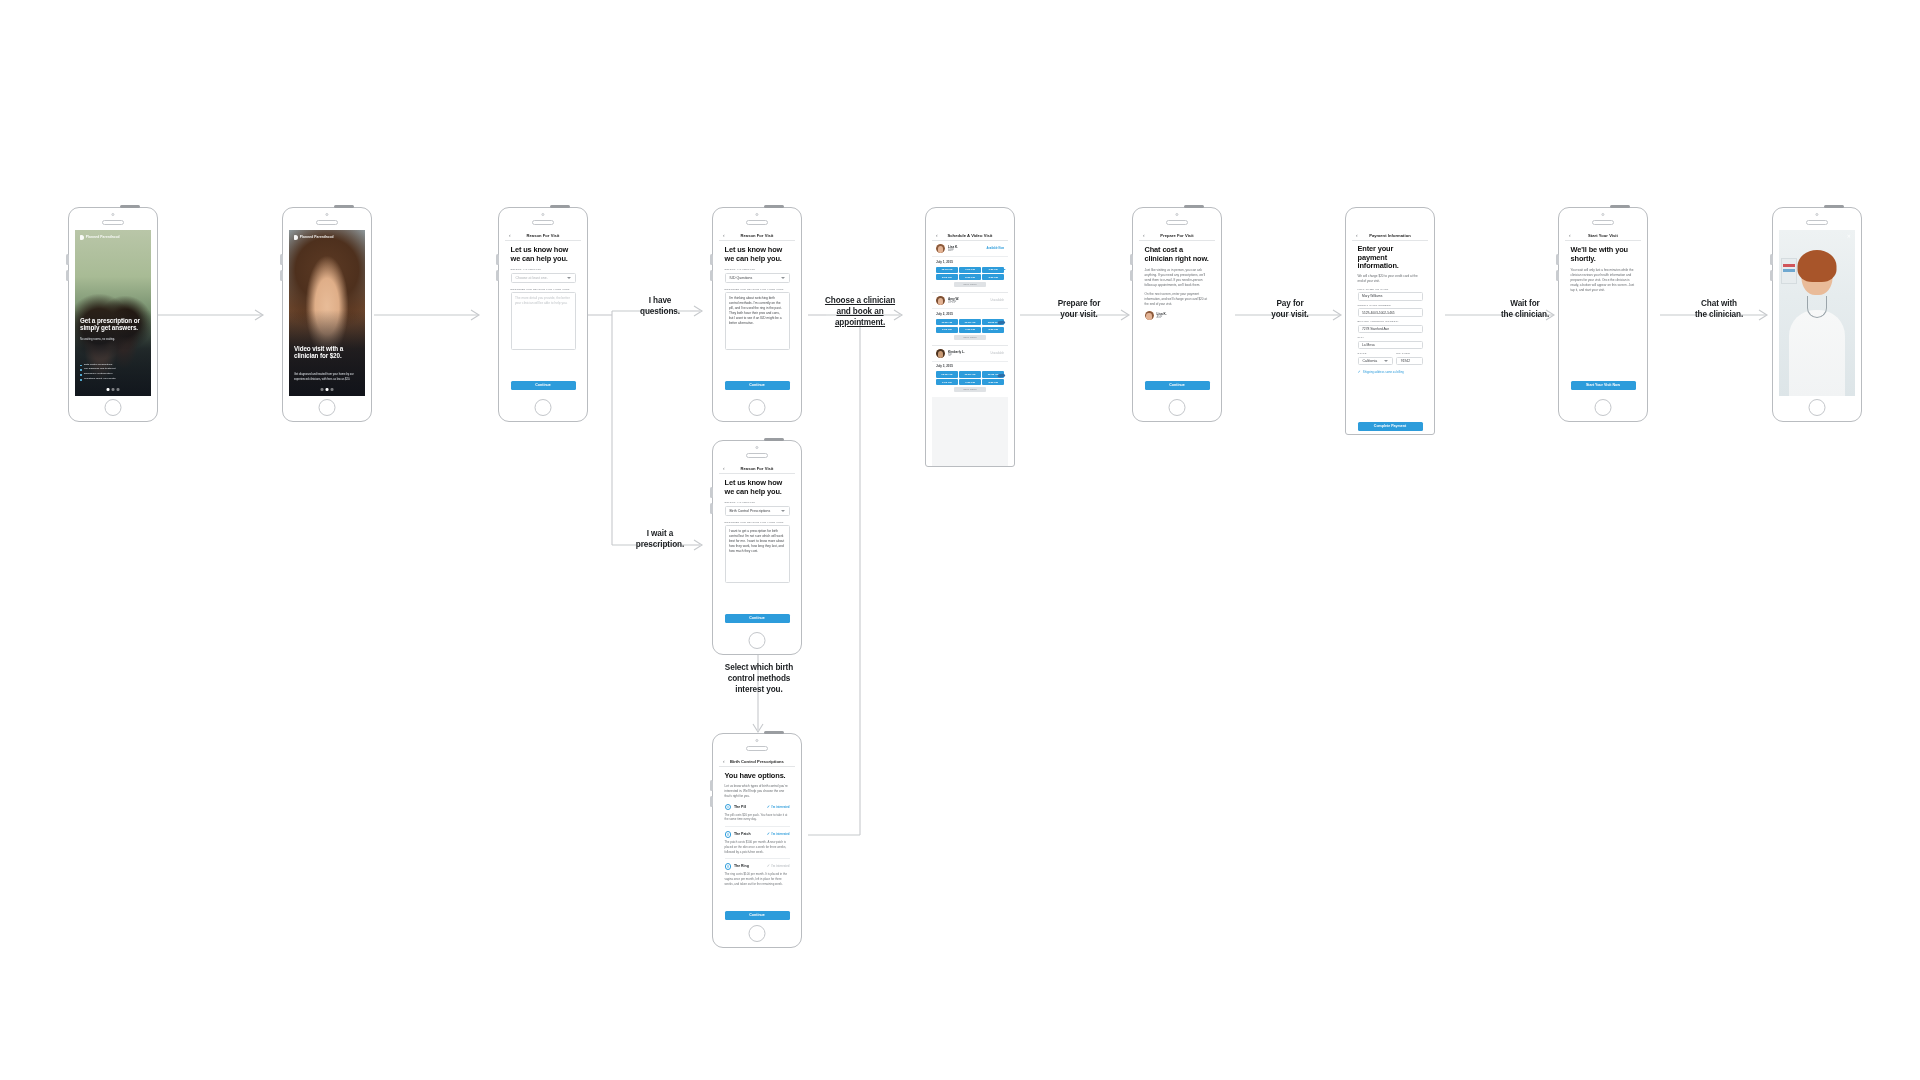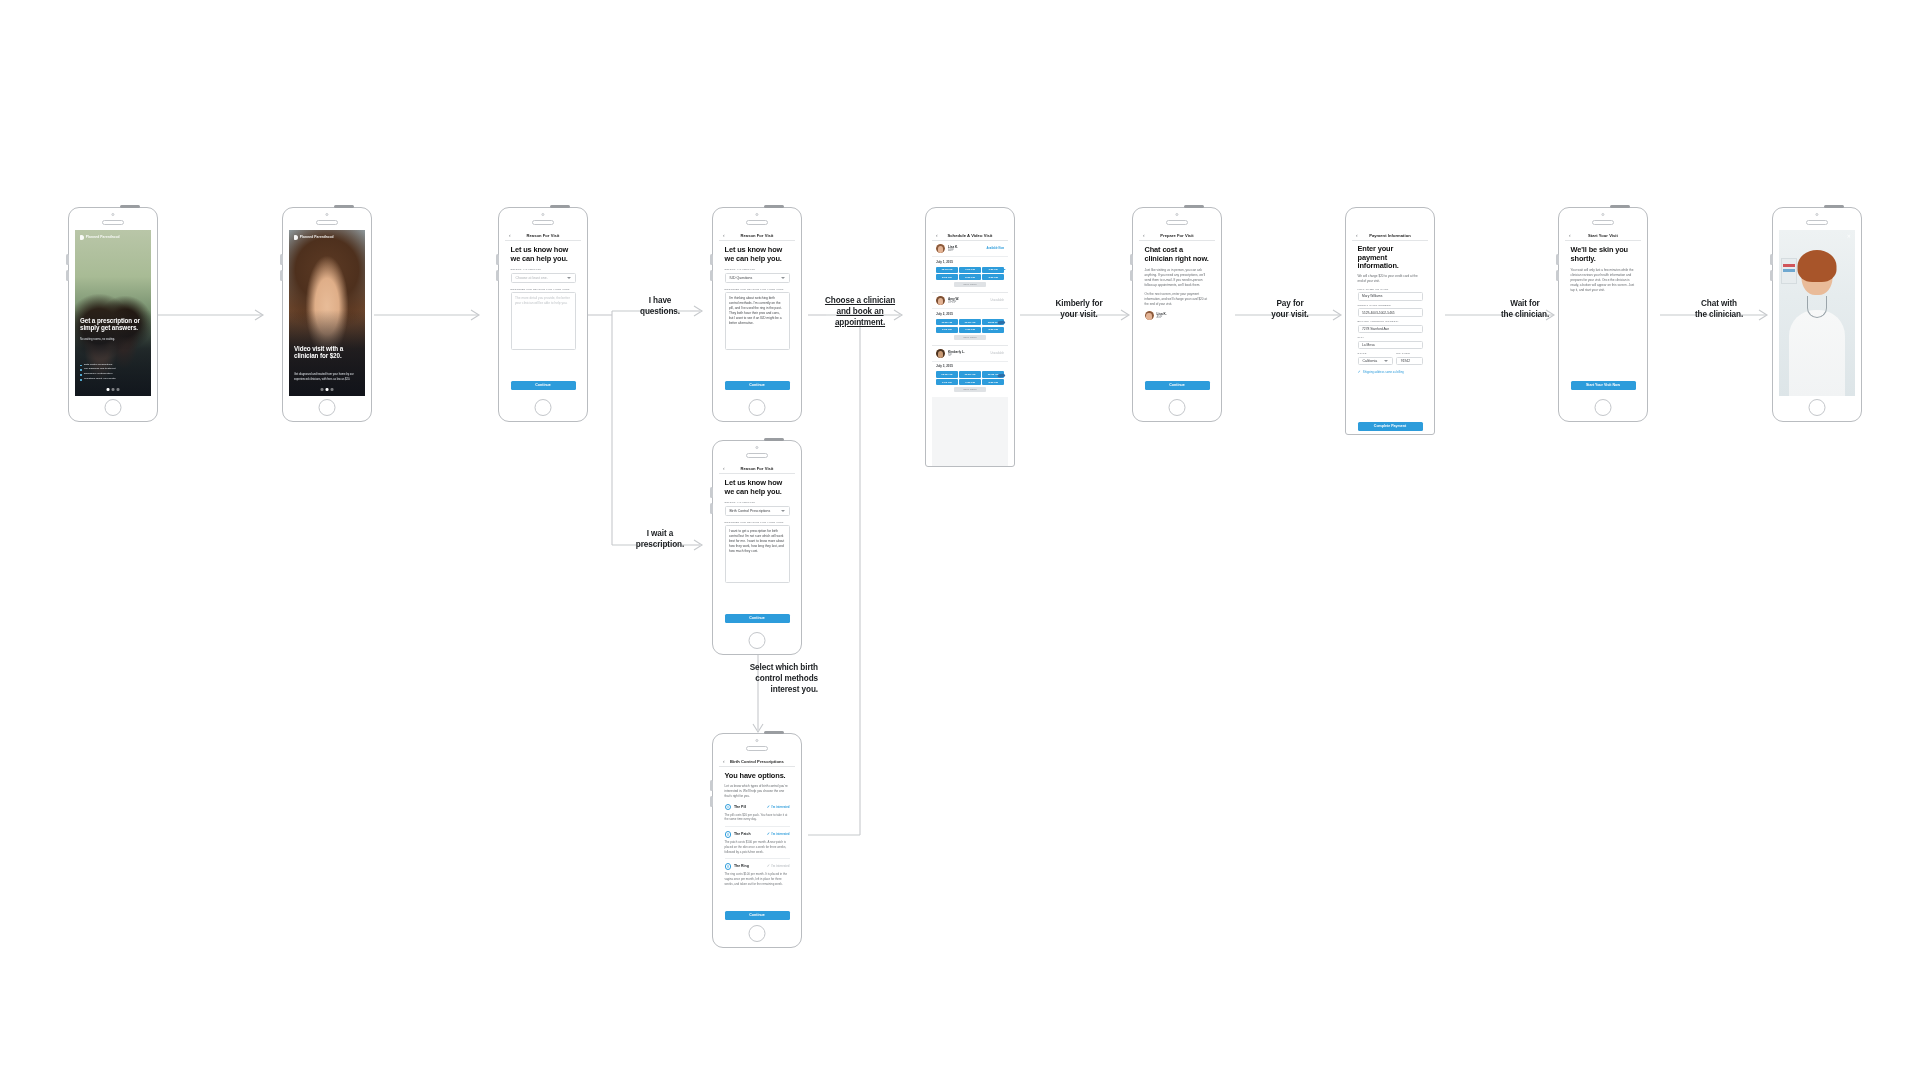--- a/index.html
+++ b/index.html
@@ -246,27 +246,27 @@
     <polyline class="head" points="1546,310 1554,315 1546,320"></polyline>
 
     <line x1="1660" y1="315" x2="1766" y2="315"></line>
     <polyline class="head" points="1759,310 1767,315 1759,320"></polyline>
   </svg>
 
   <div class="conn-label" style="left:625px; top:295px; width:70px; white-space:pre-line;">I have
 questions.</div>
   <div class="conn-label" style="left:622px; top:528px; width:76px; white-space:pre-line;">I wait a
 prescription.</div>
-  <div class="conn-label" style="left:700px; top:662px; width:118px; white-space:pre-line;text-align:right;">Select which birth
+  <div class="conn-label" style="left:700px; top:662px; width:118px; white-space:pre-line;">Select which birth
 control methods
 interest you.</div>
   <div class="conn-label" style="left:814px; top:295px; width:92px; white-space:pre-line;text-decoration:underline;">Choose a clinician
 and book an
 appointment.</div>
-  <div class="conn-label" style="left:1038px; top:298px; width:82px; white-space:pre-line;">Kimberly for
+  <div class="conn-label" style="left:1038px; top:298px; width:82px; white-space:pre-line;">Prepare for
 your visit.</div>
   <div class="conn-label" style="left:1250px; top:298px; width:80px; white-space:pre-line;">Pay for
 your visit.</div>
   <div class="conn-label" style="left:1481px; top:298px; width:88px; white-space:pre-line;">Wait for
 the clinician.</div>
   <div class="conn-label" style="left:1676px; top:298px; width:86px; white-space:pre-line;">Chat with
 the clinician.</div>
 
   <div class="phone" style="left:68px; top:207px; width:90px; height:215px;">
     <div class="btn-pwr"></div>
@@ -681,21 +681,21 @@
     <div class="btn-vol" style="top:62px; height:11px;"></div>
     <div class="camera"></div>
     <div class="speaker"></div>
     <div class="home"></div>
     <div class="screen">
       <div class="navbar">
         <span class="back">‹</span>
         <span class="title">Start Your Visit</span>
       </div>
       <div class="body-pad">
-        <div class="h1">We'll be skin you shortly.</div>
+        <div class="h1">We'll be with you shortly.</div>
         <div class="para">Your wait will only last a few minutes while the clinician reviews your health information and prepares for your visit. Once the clinician is ready, a button will appear on this screen. Just tap it, and start your visit.</div>
       </div>
       <div class="btn-primary">Start Your Visit Now</div>
     </div>
   </div>
 
   <div class="phone" style="left:1772px; top:207px; width:90px; height:215px;">
     <div class="btn-pwr"></div>
     <div class="btn-vol" style="top:46px; height:11px;"></div>
     <div class="btn-vol" style="top:62px; height:11px;"></div>

